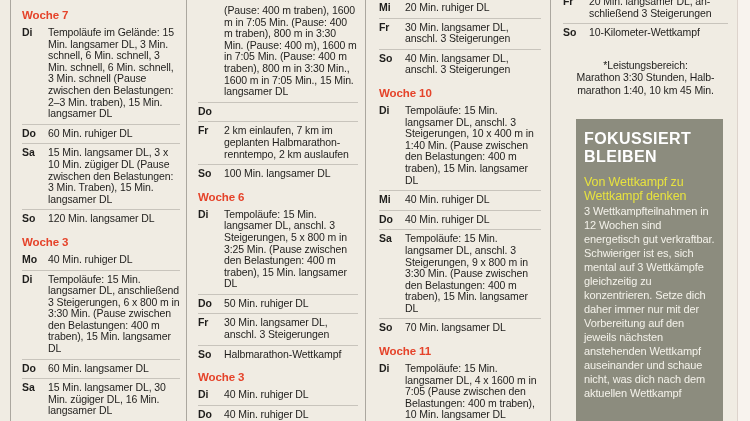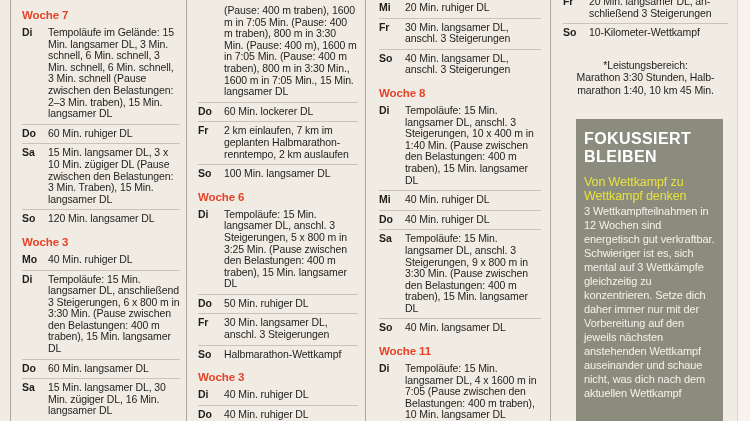--- a/index.html
+++ b/index.html
@@ -89,21 +89,20 @@
       </div>
     </div>
   <div class="col col-2">
       <div class="trow">
         <span class="day"></span>
         <span class="txt">(Pause: 400 m traben), 1600 m in 7:05 Min. (Pause: 400 m traben), 800 m in 3:30 Min. (Pause: 400 m), 1600 m in 7:05 Min. (Pause: 400 m traben), 800 m in 3:30 Min., 1600 m in 7:05 Min., 15 Min. langsamer DL</span>
       </div>
       <div class="divider"></div>
       <div class="trow">
         <span class="day">Do</span>
-        <span class="txt">60 Min. lockerer DL</span>
       </div>
       <div class="divider"></div>
       <div class="trow">
         <span class="day">Fr</span>
         <span class="txt">2 km einlaufen, 7 km im geplanten Halbmarathon-renntempo, 2 km auslaufen</span>
       </div>
       <div class="divider"></div>
       <div class="trow">
         <span class="day">So</span>
         <span class="txt">100 Min. langsamer DL</span>
@@ -147,21 +146,21 @@
       <div class="divider"></div>
       <div class="trow">
         <span class="day">Fr</span>
         <span class="txt">30 Min. langsamer DL, anschl. 3 Steigerungen</span>
       </div>
       <div class="divider"></div>
       <div class="trow">
         <span class="day">So</span>
         <span class="txt">40 Min. langsamer DL, anschl. 3 Steigerungen</span>
       </div>
-      <div class="week">Woche 8</div>
+      <div class="week">Woche 10</div>
       <div class="trow">
         <span class="day">Di</span>
         <span class="txt">Tempoläufe: 15 Min. langsamer DL, anschl. 3 Steigerungen, 10 x 400 m in 1:40 Min. (Pause zwischen den Belastungen: 400 m traben), 15 Min. langsamer DL</span>
       </div>
       <div class="divider"></div>
       <div class="trow">
         <span class="day">Mi</span>
         <span class="txt">40 Min. ruhiger DL</span>
       </div>
       <div class="divider"></div>
@@ -170,21 +169,21 @@
         <span class="txt">40 Min. ruhiger DL</span>
       </div>
       <div class="divider"></div>
       <div class="trow">
         <span class="day">Sa</span>
         <span class="txt">Tempoläufe: 15 Min. langsamer DL, anschl. 3 Steigerungen, 9 x 800 m in 3:30 Min. (Pause zwischen den Belastungen: 400 m traben), 15 Min. langsamer DL</span>
       </div>
       <div class="divider"></div>
       <div class="trow">
         <span class="day">So</span>
-        <span class="txt">40 Min. langsamer DL</span>
+        <span class="txt">70 Min. langsamer DL</span>
       </div>
       <div class="week">Woche 11</div>
       <div class="trow">
         <span class="day">Di</span>
         <span class="txt">Tempoläufe: 15 Min. langsamer DL, 4 x 1600 m in 7:05 (Pause zwischen den Belastungen: 400 m traben), 10 Min. langsamer DL</span>
       </div>
     </div>
   <div class="col col-4">
       <div class="trow">
         <span class="day">Fr</span>

